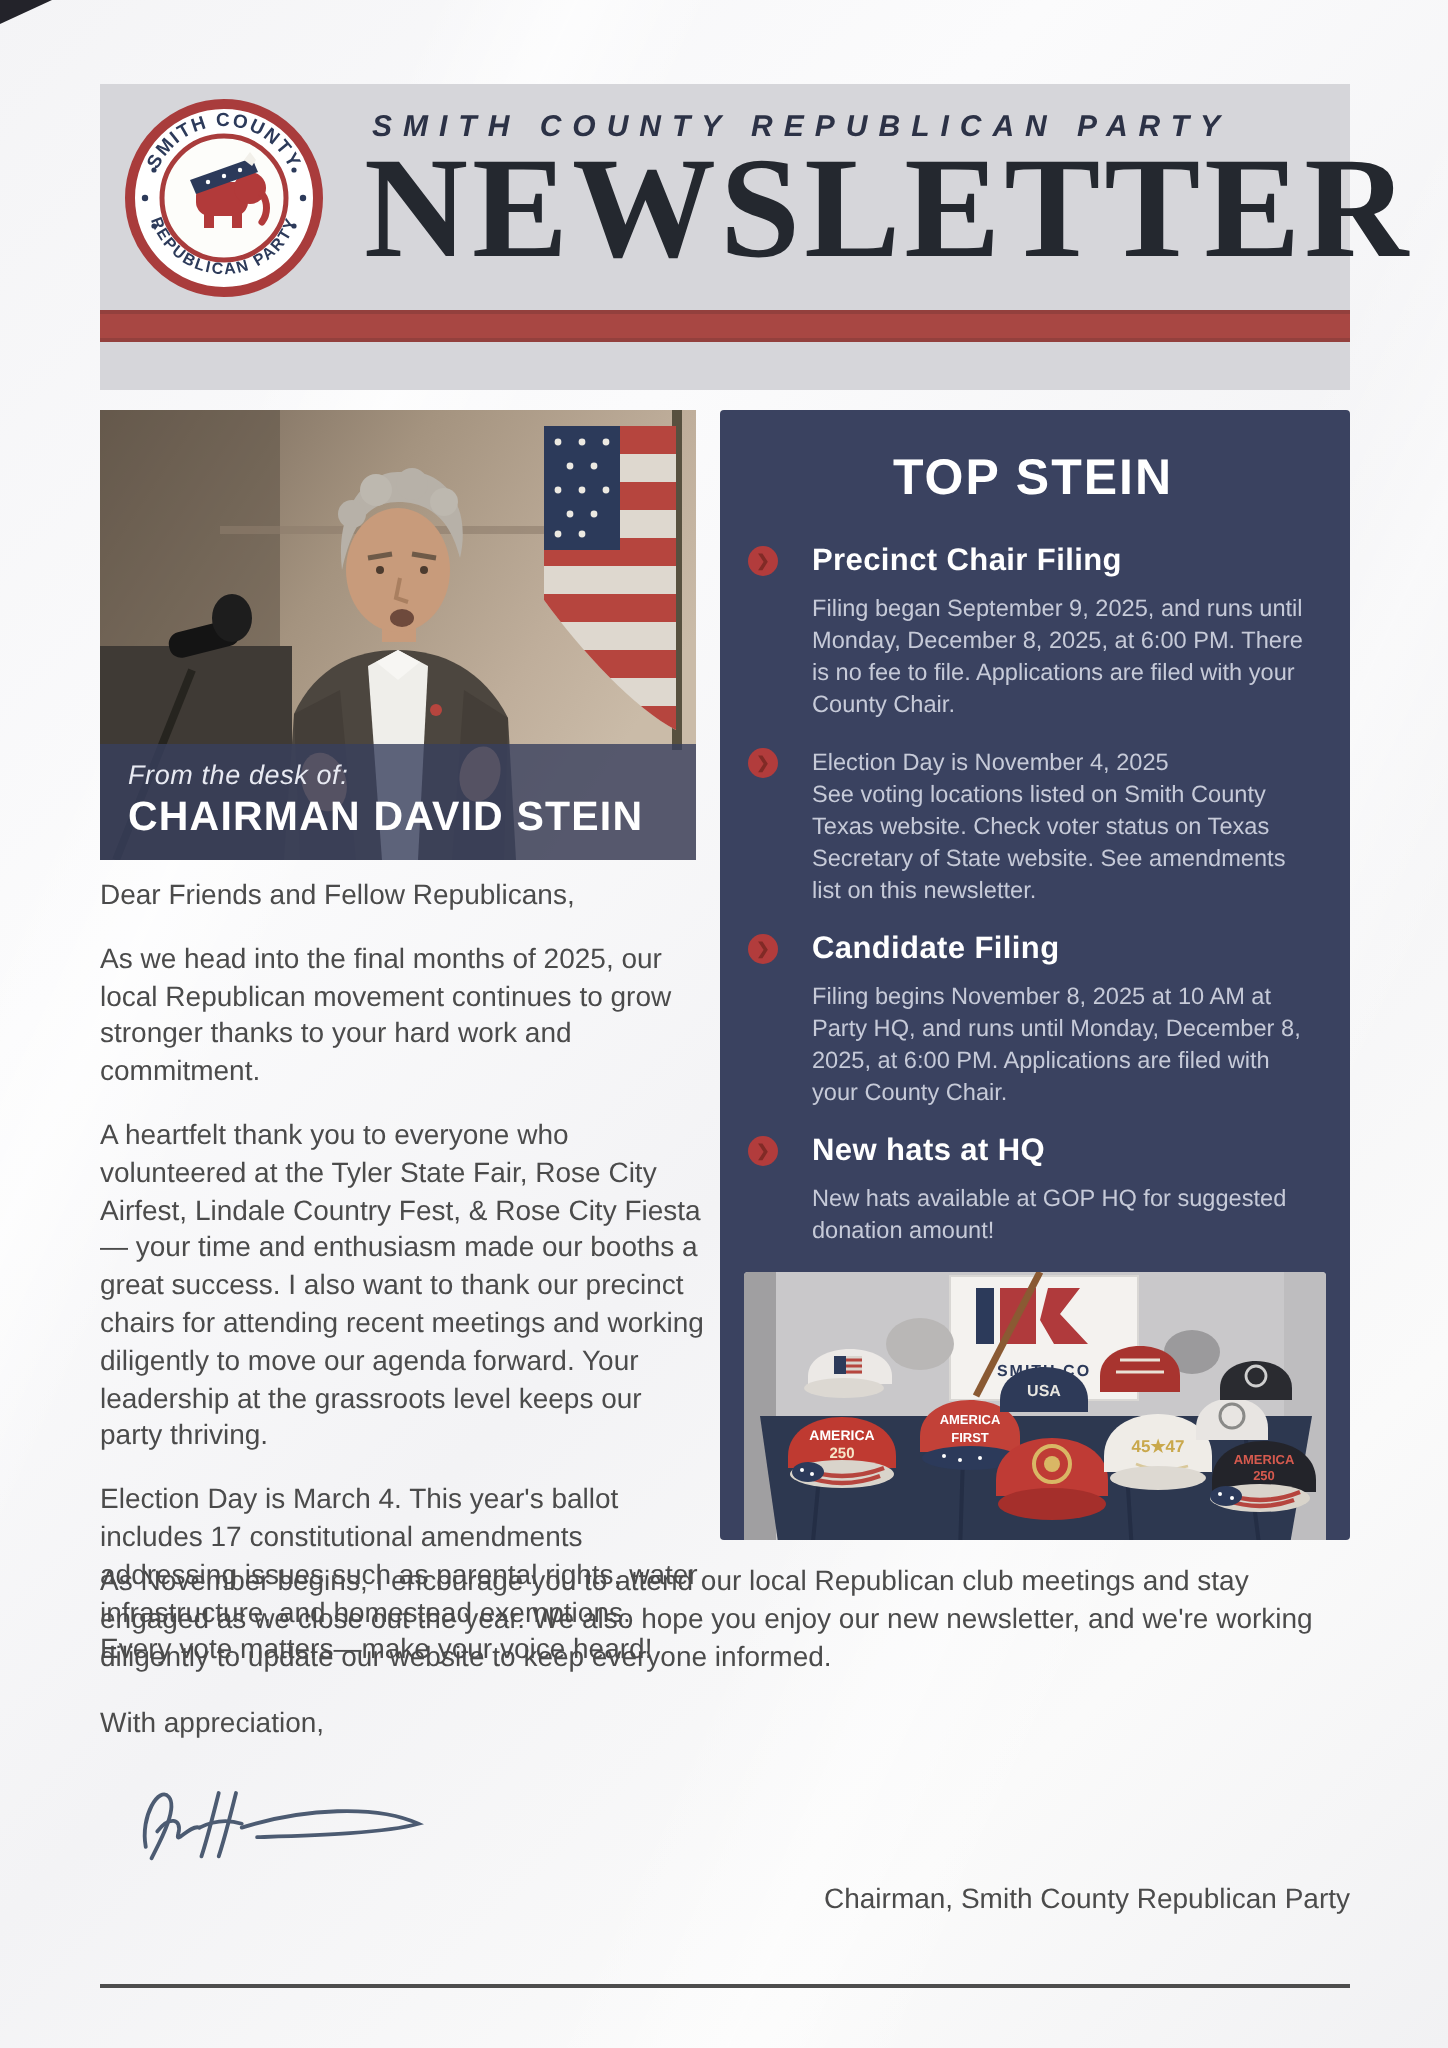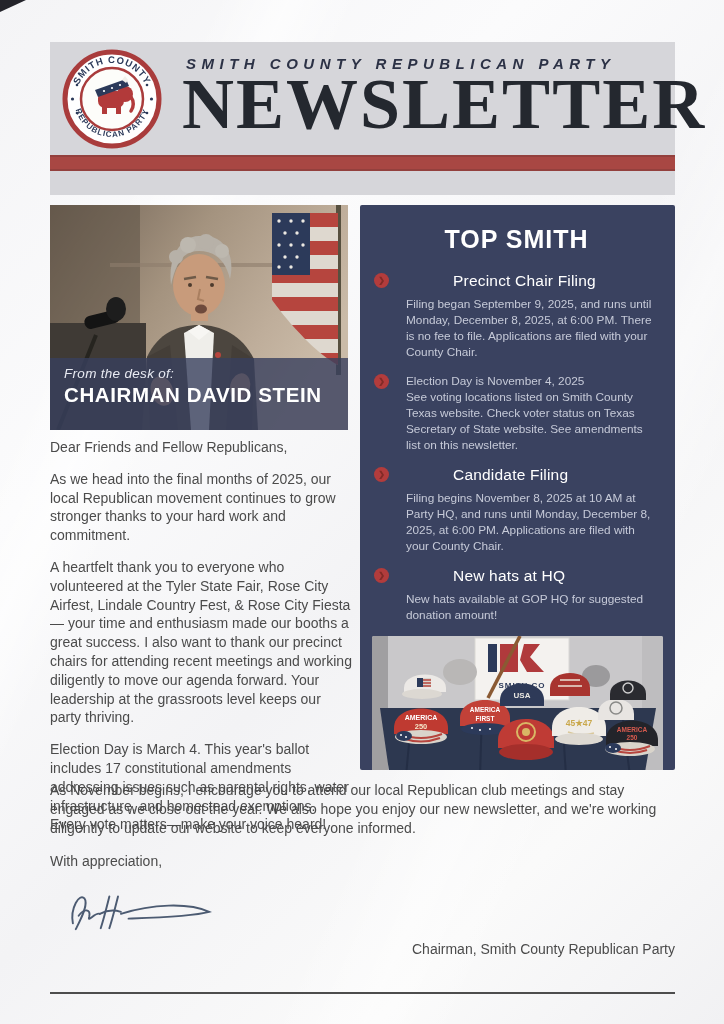--- a/index.html
+++ b/index.html
@@ -24,40 +24,40 @@
     letter-spacing:5.5px;color:var(--navy-dark,#2c3246);white-space:nowrap;font-style:italic;}
   .masthead-title{position:absolute;left:132px;top:26px;font-family:"Liberation Serif",serif;
     font-weight:700;font-size:72px;line-height:1;letter-spacing:2px;color:#24282f;white-space:nowrap;}
   .bar-red{position:absolute;left:50px;top:155px;width:625px;height:16px;
     background:var(--accent-red,#a84743);border-top:2px solid #93403d;border-bottom:2px solid #93403d;}
   .bar-gray{position:absolute;left:50px;top:171px;width:625px;height:24px;background:var(--band-gray,#d6d6da);}
 
   
   .photo{position:absolute;left:50px;top:205px;width:298px;height:225px;overflow:hidden;}
   .photo svg{display:block;width:100%;height:100%;}
-  .photo-overlay{position:absolute;left:0;bottom:0;width:100%;height:72px;
+  .photo-overlay{position:absolute;left:0;bottom:0;width:100%;height:58px;
     background:rgba(56,64,94,.80);color:#fff;padding:8px 0 0 14px;}
   .overlay-kicker{font-style:italic;font-size:13.5px;color:#e8eaf2;letter-spacing:.3px;}
   .overlay-title{font-size:20.5px;font-weight:800;letter-spacing:.6px;margin-top:2px;}
 
   
   .left-col{position:absolute;left:50px;top:438px;width:303px;color:var(--body-text,#4b4b4b);
     font-size:14px;line-height:18.8px;}
   .left-col p{margin-bottom:13px;}
 
   
   .panel{position:absolute;left:360px;top:205px;width:315px;height:565px;
     background:var(--navy-panel,#3a4260);border-radius:2px;overflow:hidden;padding:16px 16px 0 14px;}
   .panel-title{text-align:center;color:#fff;font-size:25px;font-weight:800;letter-spacing:1px;margin:4px 0 18px;}
   .news-item{display:flex;margin-bottom:13px;}
   .bullet{flex:0 0 32px;padding-top:1px;}
   .bullet .dot{width:15px;height:15px;border-radius:50%;background:#b23c3c;
     display:flex;align-items:center;justify-content:center;font-size:8px;color:#812a26;font-weight:700;}
   .news-text{flex:1;}
-  .news-heading{color:#fff;font-size:15.5px;font-weight:400;letter-spacing:.2px;margin-bottom:6px;margin-left:47px;}
+  .news-heading{color:#fff;font-size:15.5px;font-weight:700;letter-spacing:.2px;margin-bottom:6px;}
   .news-body{color:var(--news-text,#c6cad8);font-size:11.8px;line-height:16px;white-space:pre-line;}
   .hats-photo{margin:8px -4px 0 -2px;height:142px;border-radius:2px;overflow:hidden;}
   .hats-photo svg{display:block;width:100%;height:100%;}
 
   
   .bottom{position:absolute;left:50px;top:781px;width:625px;color:var(--body-text,#4b4b4b);
     font-size:14px;line-height:19px;}
   .bottom p{margin-bottom:14px;}
   .closing{margin-bottom:4px;}
   .signature{width:160px;height:48px;margin-left:12px;}
@@ -193,21 +193,21 @@
   </div>
 
   <div class="left-col">
     <p>Dear Friends and Fellow Republicans,</p>
     <p>As we head into the final months of 2025, our local Republican movement continues to grow stronger thanks to your hard work and commitment.</p>
     <p>A heartfelt thank you to everyone who volunteered at the Tyler State Fair, Rose City Airfest, Lindale Country Fest, &amp; Rose City Fiesta — your time and enthusiasm made our booths a great success. I also want to thank our precinct chairs for attending recent meetings and working diligently to move our agenda forward. Your leadership at the grassroots level keeps our party thriving.</p>
     <p>Election Day is March 4. This year's ballot includes 17 constitutional amendments addressing issues such as parental rights, water infrastructure, and homestead exemptions. Every vote matters—make your voice heard!</p>
   </div>
 
   <div class="panel">
-    <div class="panel-title">TOP SMITH</div>
+    <div class="panel-title">TOP STEIN</div>
 
     <div class="news-item">
       <div class="bullet">
         <div class="dot">❯</div>
         </div>
       <div class="news-text">
         <div class="news-heading">Precinct Chair Filing</div>
         <div class="news-body">Filing began September 9, 2025, and runs until Monday, December 8, 2025, at 6:00 PM. There is no fee to file. Applications are filed with your County Chair.</div>
       </div>
     </div>

